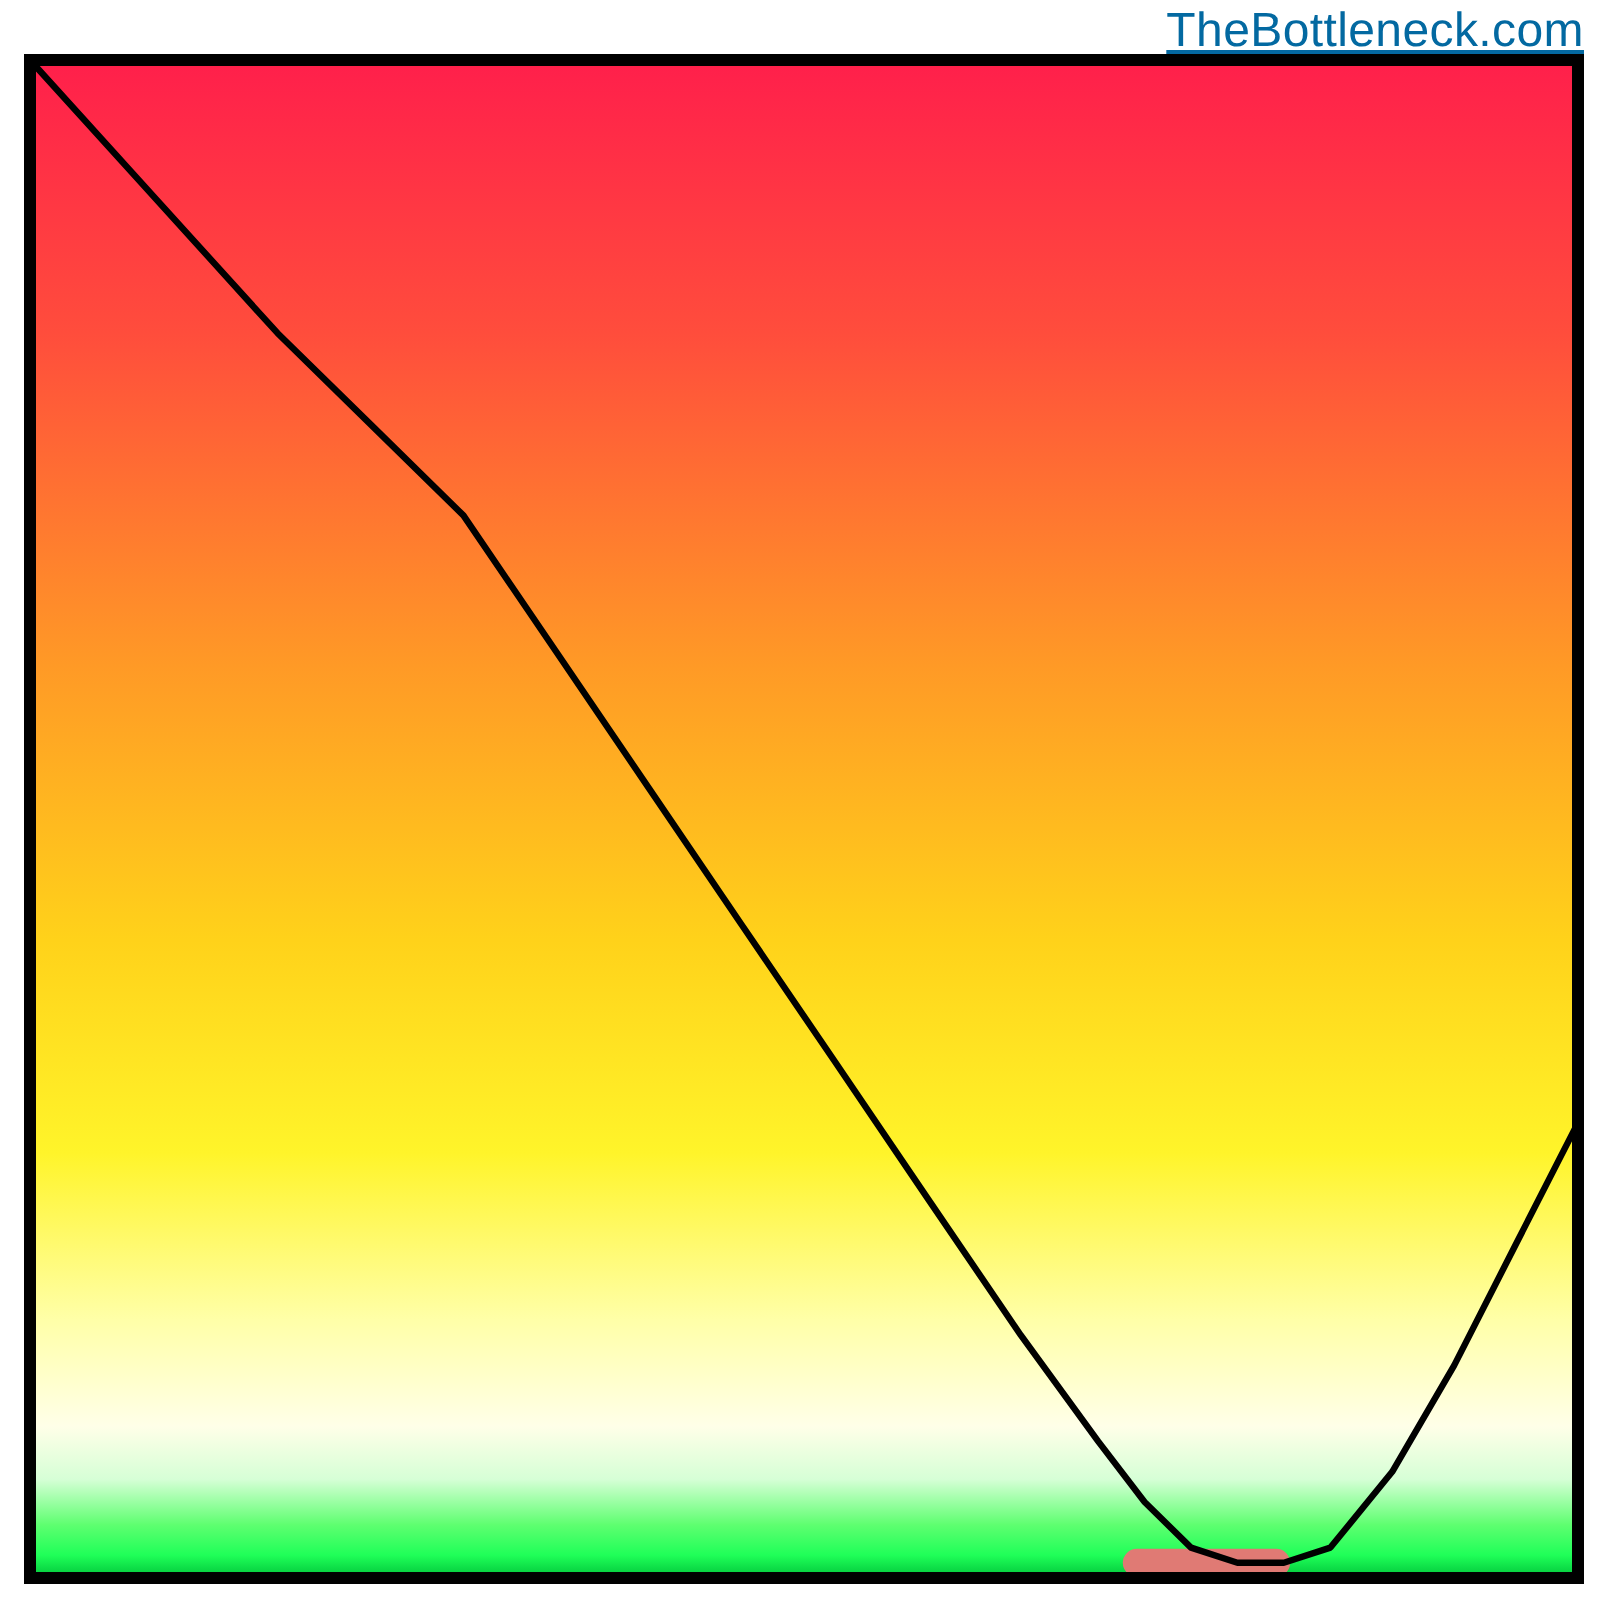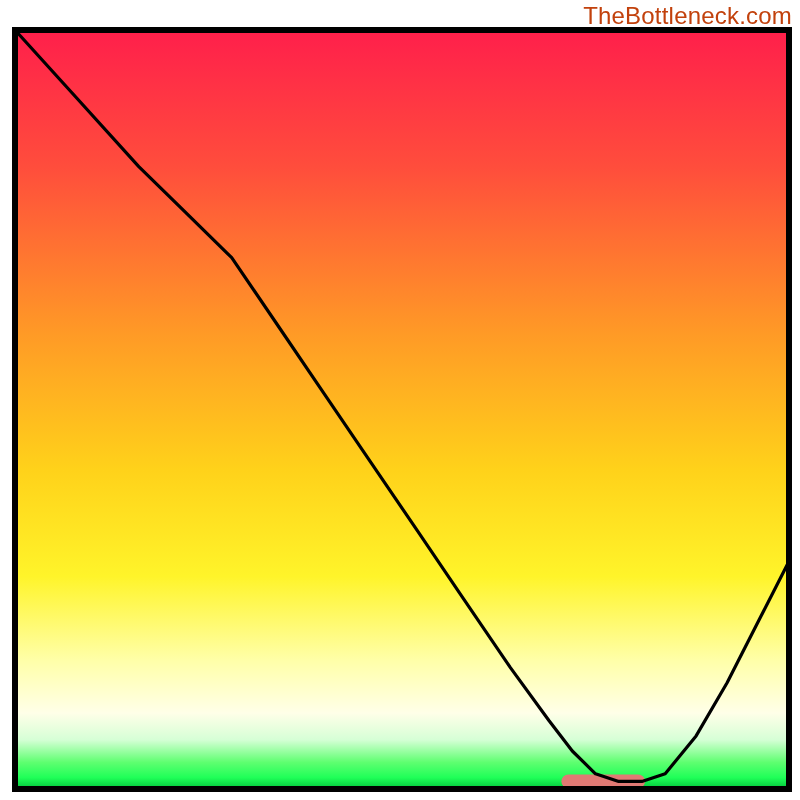--- a/index.html
+++ b/index.html
@@ -15,24 +15,25 @@
     width: 800px;
     height: 800px;
   }
   svg {
     display: block;
   }
   .watermark {
     position: absolute;
     top: 2px;
     right: 8px;
-    color: #c2410c;
+    color: #0369a1;
     font-size: 24px;
     font-weight: 500;
     letter-spacing: 0.2px;
+    text-decoration: underline;
   }
 </style>
 </head>
 <body>
 
 <div class="chart-container">
   <svg id="chart-svg" width="800" height="800" viewBox="0 0 800 800">
       <defs>
         <linearGradient id="bg-grad" x1="0" y1="0" x2="0" y2="1">
           <stop offset="0%" stop-color="#ff1f4b"></stop>

